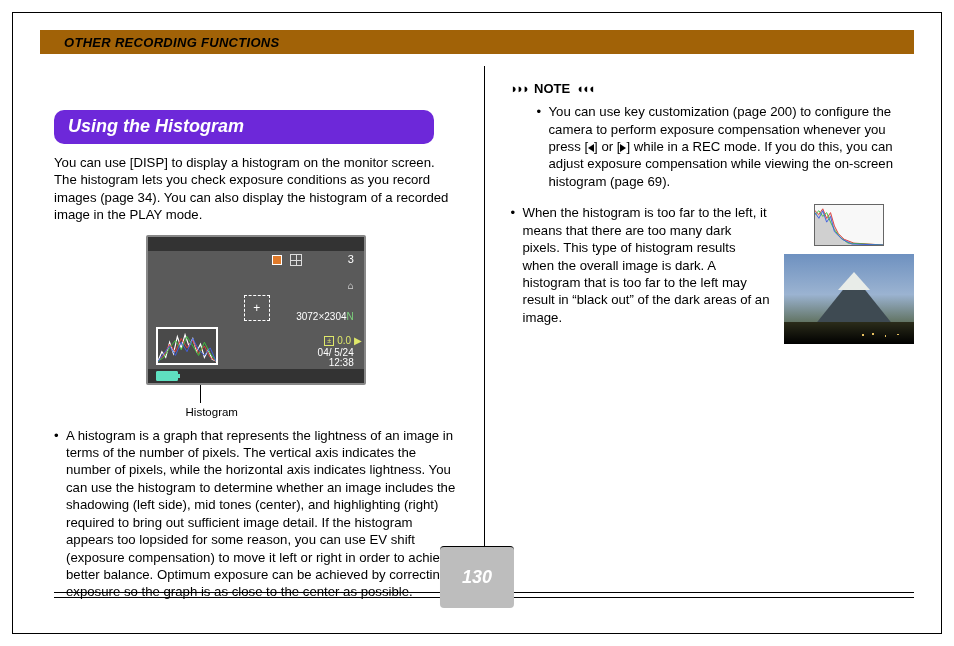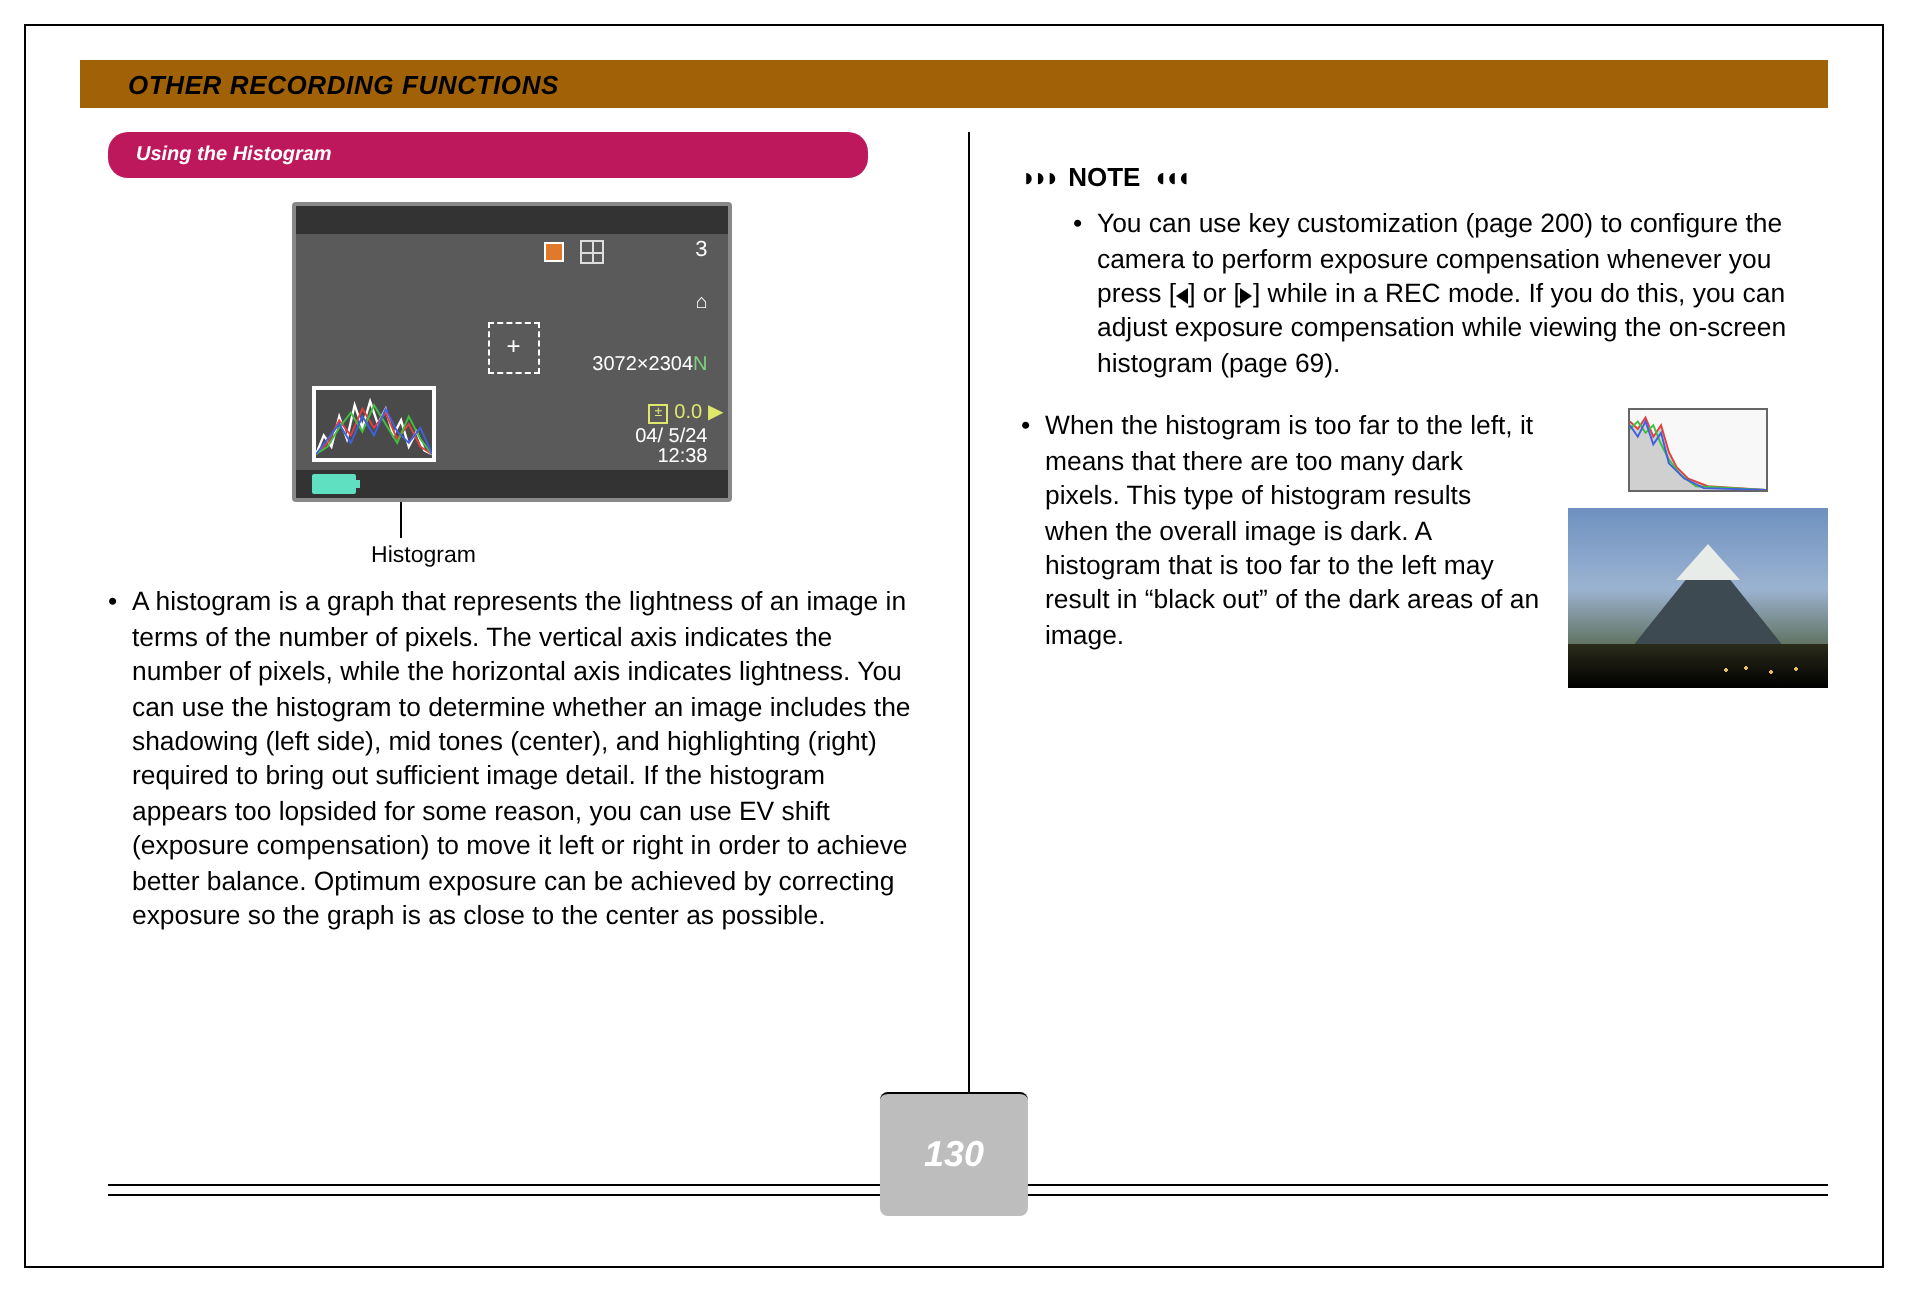--- a/index.html
+++ b/index.html
@@ -45,29 +45,30 @@
     font-size: 13.2px;
     line-height: 1.32;
     color: #000;
   }
   .divider {
     width: 0;
     border-left: 1px solid #000;
     margin: 0 6px;
   }
   .section-title {
-    background: #be185d;
+    background: #6d28d9;
     color: #fff;
     border-radius: 10px;
     padding: 5px 14px 5px 14px;
     font-weight: bold;
-    font-size: 10px;
+    font-size: 18px;
     font-style: italic;
     margin-bottom: 10px;
     width: 380px;
+    margin-top: 44px;
   }
   .para {
     margin-bottom: 8px;
   }
   .camera-fig {
     display: flex;
     flex-direction: column;
     align-items: center;
     margin: 12px 0 6px;
   }
@@ -333,20 +334,21 @@
 <div class="page-border"></div>
 
 <div class="header-bar">
   <span>OTHER RECORDING FUNCTIONS</span>
 </div>
 
 <div class="columns">
 
   <div class="col">
     <div class="section-title">Using the Histogram</div>
+    <p class="para">You can use [DISP] to display a histogram on the monitor screen. The histogram lets you check exposure conditions as you record images (page 34). You can also display the histogram of a recorded image in the PLAY mode.</p>
 
     <div class="camera-fig">
       <div class="camera-screen">
         <div class="top-band"></div>
         <div class="bot-band"></div>
         <div class="rec-sq"></div>
         <div class="grid-ic"></div>
         <div class="count3">3</div>
         <div class="res">
           <span>3072×2304</span><span class="n">N</span>

